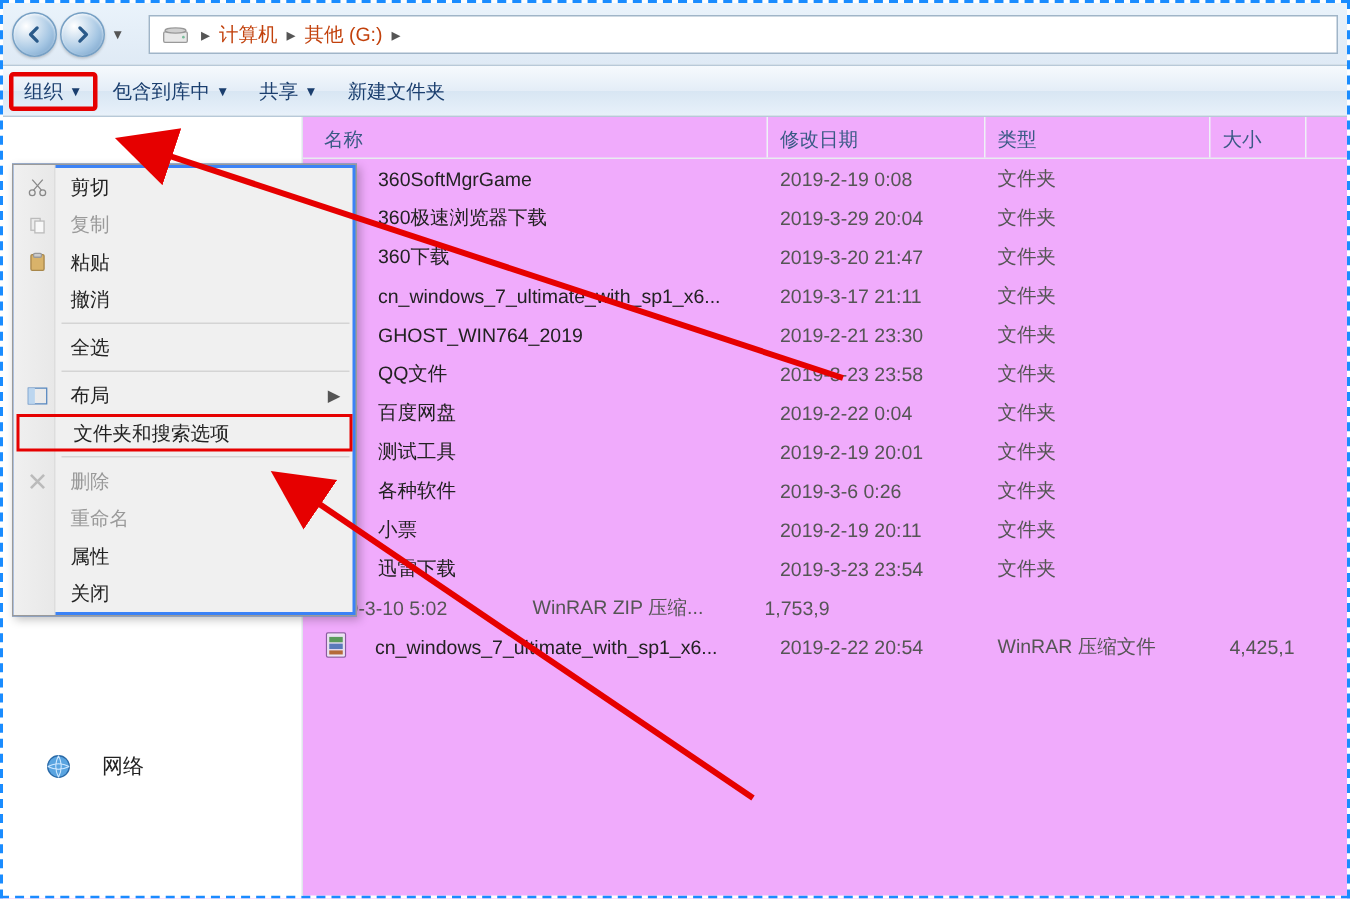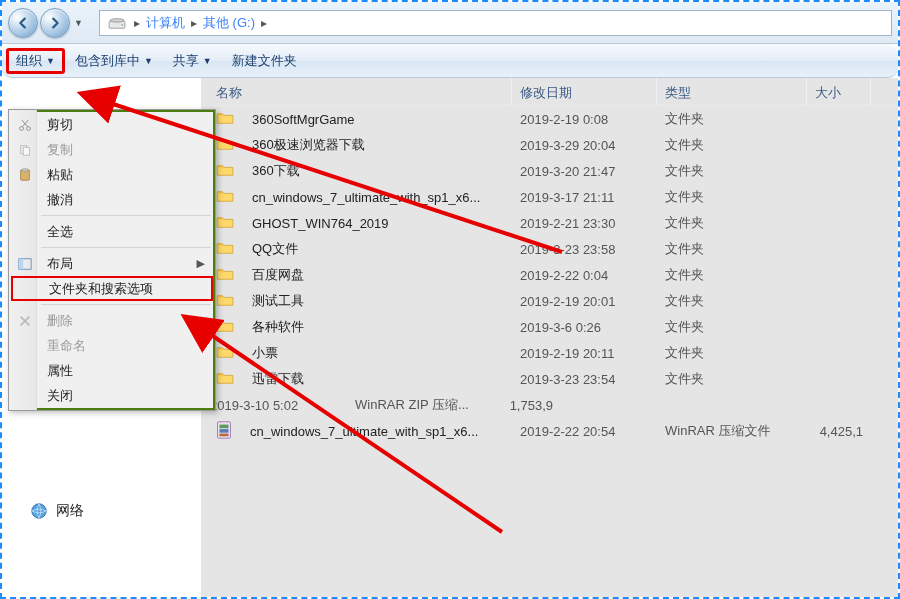--- a/index.html
+++ b/index.html
@@ -5,55 +5,55 @@
   * { box-sizing: border-box; font-family: "Segoe UI", Tahoma, sans-serif; }
   body { margin: 0; width: 900px; height: 599px; position: relative; overflow: hidden; background: #fff; }
   .window { width: 900px; height: 599px; border: 2px dashed #1a8cff; background: #fff; position: relative; }
 
   
   .navbar { height: 42px; background: linear-gradient(to bottom, #eaf3fb 0%, #dfeaf5 100%); border-bottom: 1px solid #b8c9d8; display: flex; align-items: center; padding: 0 6px; }
   .nav-btn { width: 30px; height: 30px; border-radius: 50%; background: radial-gradient(circle at 30% 30%, #fff, #a5c6e3 60%, #6a97c2); border: 1px solid #77a0c4; display: flex; align-items: center; justify-content: center; margin-right: 2px; box-shadow: inset 0 1px 2px rgba(255,255,255,0.8), 0 1px 2px rgba(0,0,0,0.2); }
   .nav-btn svg { width: 14px; height: 14px; }
   .address { flex: 1; height: 26px; background: #fff; border: 1px solid #a0b5c8; margin-left: 10px; display: flex; align-items: center; padding: 0 4px; }
   .addr-icon { width: 18px; height: 14px; margin: 0 4px; }
-  .addr-seg { font-size: 13px; color: #3b82f6; padding: 0 2px; }
+  .addr-seg { font-size: 13px; color: #c2410c; padding: 0 2px; }
   .addr-arrow { color: #555; margin: 0 4px; font-size: 12px; }
 
   
-  .toolbar { height: 34px; background: linear-gradient(to bottom, #f6fafd 0%, #e4edf7 50%, #d8e6f3 51%, #e8f1fa 100%); border-bottom: 1px solid #b8c9d8; display: flex; align-items: center; padding: 0 4px; position: relative; border-radius: 10px; }
+  .toolbar { height: 34px; background: linear-gradient(to bottom, #f6fafd 0%, #e4edf7 50%, #d8e6f3 51%, #e8f1fa 100%); border-bottom: 1px solid #b8c9d8; display: flex; align-items: center; padding: 0 4px; position: relative; }
   .tb-btn { font-size: 13px; color: #1a3e6e; padding: 4px 10px; display: flex; align-items: center; gap: 4px; border-radius: 3px; }
   .tb-btn.hl { border: 3px solid #e60000; padding: 1px 7px; }
   .tb-arrow { font-size: 9px; color: #1a3e6e; }
 
   
   .body { display: flex; height: calc(599px - 42px - 34px - 4px); }
   .sidebar { width: 200px; border-right: 1px solid #e0e6ec; background: #fff; position: relative; }
-  .side-item { display: flex; align-items: center; gap: 8px; padding: 4px 0 4px 28px; font-size: 14px; color: #222; margin-top: 420px; }
+  .side-item { display: flex; align-items: center; gap: 20px; padding: 4px 0 4px 28px; font-size: 14px; color: #222; margin-top: 420px; }
   .globe-icon { width: 18px; height: 18px; }
 
-  .filelist { flex: 1; background: #e5e5e5; }
+  .filelist { flex: 1; background: #f0abfc; }
   .columns { display: flex; height: 28px; border-bottom: 1px solid #e8ecf0; }
   .col { font-size: 13px; color: #3a5a85; padding: 6px 8px; border-right: 1px solid #eef2f6; }
   .col.name { width: 310px; padding-left: 14px; }
   .col.date { width: 145px; font-family: Liberation Serif, serif; }
   .col.type { width: 150px; }
   .col.size { width: 64px; }
 
   .row { display: flex; align-items: center; height: 26px; font-size: 13px; color: #222; }
   .cell { padding: 0 8px; overflow: hidden; white-space: nowrap; text-overflow: ellipsis; }
   .cell.name { width: 310px; display: flex; align-items: center; gap: 18px; padding-left: 14px; }
   .cell.date { width: 145px; color: #555; }
   .cell.type { width: 150px; color: #555; }
   .cell.size { width: 64px; color: #555; text-align: right; }
   .folder-icon { width: 18px; height: 14px; flex-shrink: 0; }
   .zip-icon { width: 16px; height: 18px; flex-shrink: 0; }
   .rar-icon { width: 16px; height: 18px; flex-shrink: 0; }
 
   
-  .menu { position: absolute; top: 107px; left: 6px; width: 208px; background: #4d7c0f; border: 1px solid #9a9a9a; box-shadow: 2px 2px 6px rgba(0,0,0,0.25); z-index: 10; padding: 2px; }
+  .menu { position: absolute; top: 107px; left: 6px; width: 230px; background: #3b82f6; border: 1px solid #9a9a9a; box-shadow: 2px 2px 6px rgba(0,0,0,0.25); z-index: 10; padding: 2px; }
   .menu-inner { background: #f0f0f0; }
   .menu-iconcol { position: absolute; left: 0; top: 0; bottom: 0; width: 28px; background: linear-gradient(to right, #f0f0f0, #e8e8e8); border-right: 1px solid #ddd; }
   .mi { position: relative; display: flex; align-items: center; height: 25px; font-size: 13px; color: #222; padding-left: 36px; }
   .mi.disabled { color: #9a9a9a; }
   .mi.hl { border: 2px solid #e60000; margin: 0px; height: 25px; }
   .mi .sub-arrow { margin-left: auto; margin-right: 8px; font-size: 11px; color: #555; }
   .sep { height: 1px; background: #d4d4d4; margin: 3px 2px 3px 30px; }
   .mi-icon { position: absolute; left: 5px; width: 18px; height: 18px; display: flex; align-items: center; justify-content: center; }
 
   

